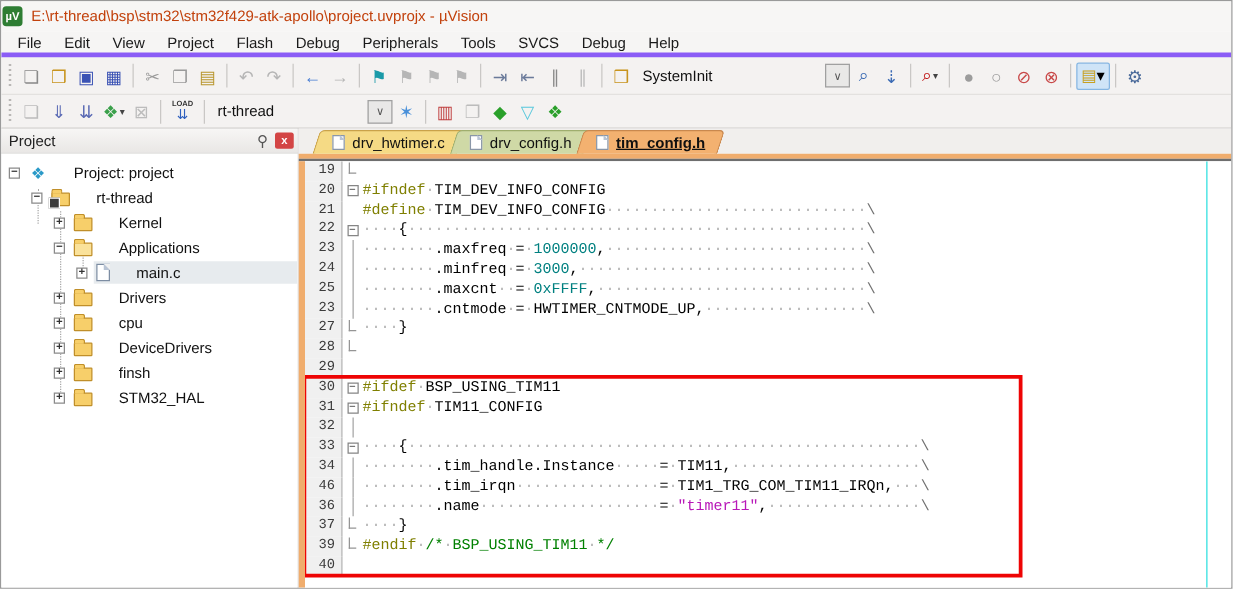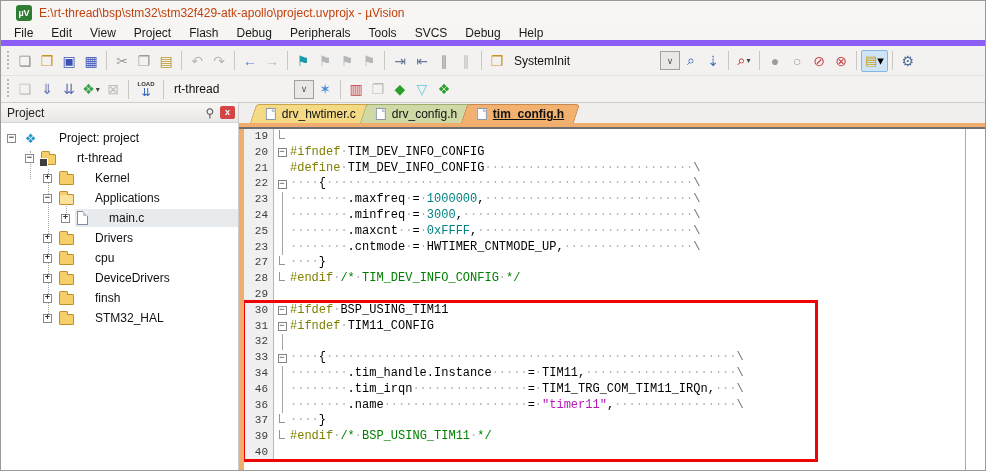--- a/index.html
+++ b/index.html
@@ -1,28 +1,28 @@
 <!DOCTYPE html>
 <html><head>
 <meta charset="utf-8">
 <style>
   html,body{margin:0;padding:0;}
   body{width:986px;height:471px;overflow:hidden;font-family:"Liberation Sans",sans-serif;
        background:#fff;border:1px solid #9a9a9a;box-sizing:border-box;position:relative;}
   *{box-sizing:border-box;}
 
   
-  .titlebar{height:24px;background:#f7f6f5;display:flex;align-items:center;padding-left:15px;}
+  .titlebar{height:24px;background:#f7f6f5;display:flex;align-items:center;padding-left:1px;}
   .uv-logo{width:16px;height:16px;background:#2e7d33;border-radius:3px;color:#fff;
            font:bold 9px/16px "Liberation Sans",sans-serif;text-align:center;margin-right:7px;}
   .title-text{font-size:12px;color:#c2410c;}
 
   
   .menubar{height:21px;background:#f6f5f4;display:flex;align-items:center;padding-left:4px;
-           border-bottom:6px solid #8b5cf6;}
+           border-bottom:4px solid #8b5cf6;}
   .menu-item{font-size:12px;color:#1a1a1a;padding:2px 9px;cursor:default;}
 
   
   .toolbar{background:#f4f2f1;display:flex;align-items:center;padding-left:2px;}
   .tb1{height:30px;border-bottom:1px solid #e3e1df;}
   .tb2{height:27px;border-bottom:1px solid #cfcdcb;}
   .grip{width:5px;height:20px;margin:0 3px;
         background:repeating-linear-gradient(#b9b7b5 0 2px,transparent 2px 4px);
         background-size:2px 100%;background-repeat:no-repeat;background-position:1px 0;}
   .tbtn{width:22px;height:22px;display:flex;align-items:center;justify-content:center;
@@ -461,21 +461,20 @@
             <span class="fm">
               <span class="fend"></span>
             </span>
             <span class="ct"><span class="ws">····</span><span>}</span></span>
           </div>
           <div class="cl">
             <span class="ln">28</span>
             <span class="fm">
               <span class="fend"></span>
             </span>
-            <span class="ct"><span class="kw">#endif</span><span class="ws">·</span><span class="com">/*</span><span class="ws">·</span><span class="com">TIM_DEV_INFO_CONFIG</span><span class="ws">·</span><span class="com">*/</span></span>
           </div>
           <div class="cl">
             <span class="ln">29</span>
             <span class="fm"></span>
             <span class="ct"></span>
           </div>
           <div class="cl">
             <span class="ln">30</span>
             <span class="fm">
               <span class="fbox">−</span>

